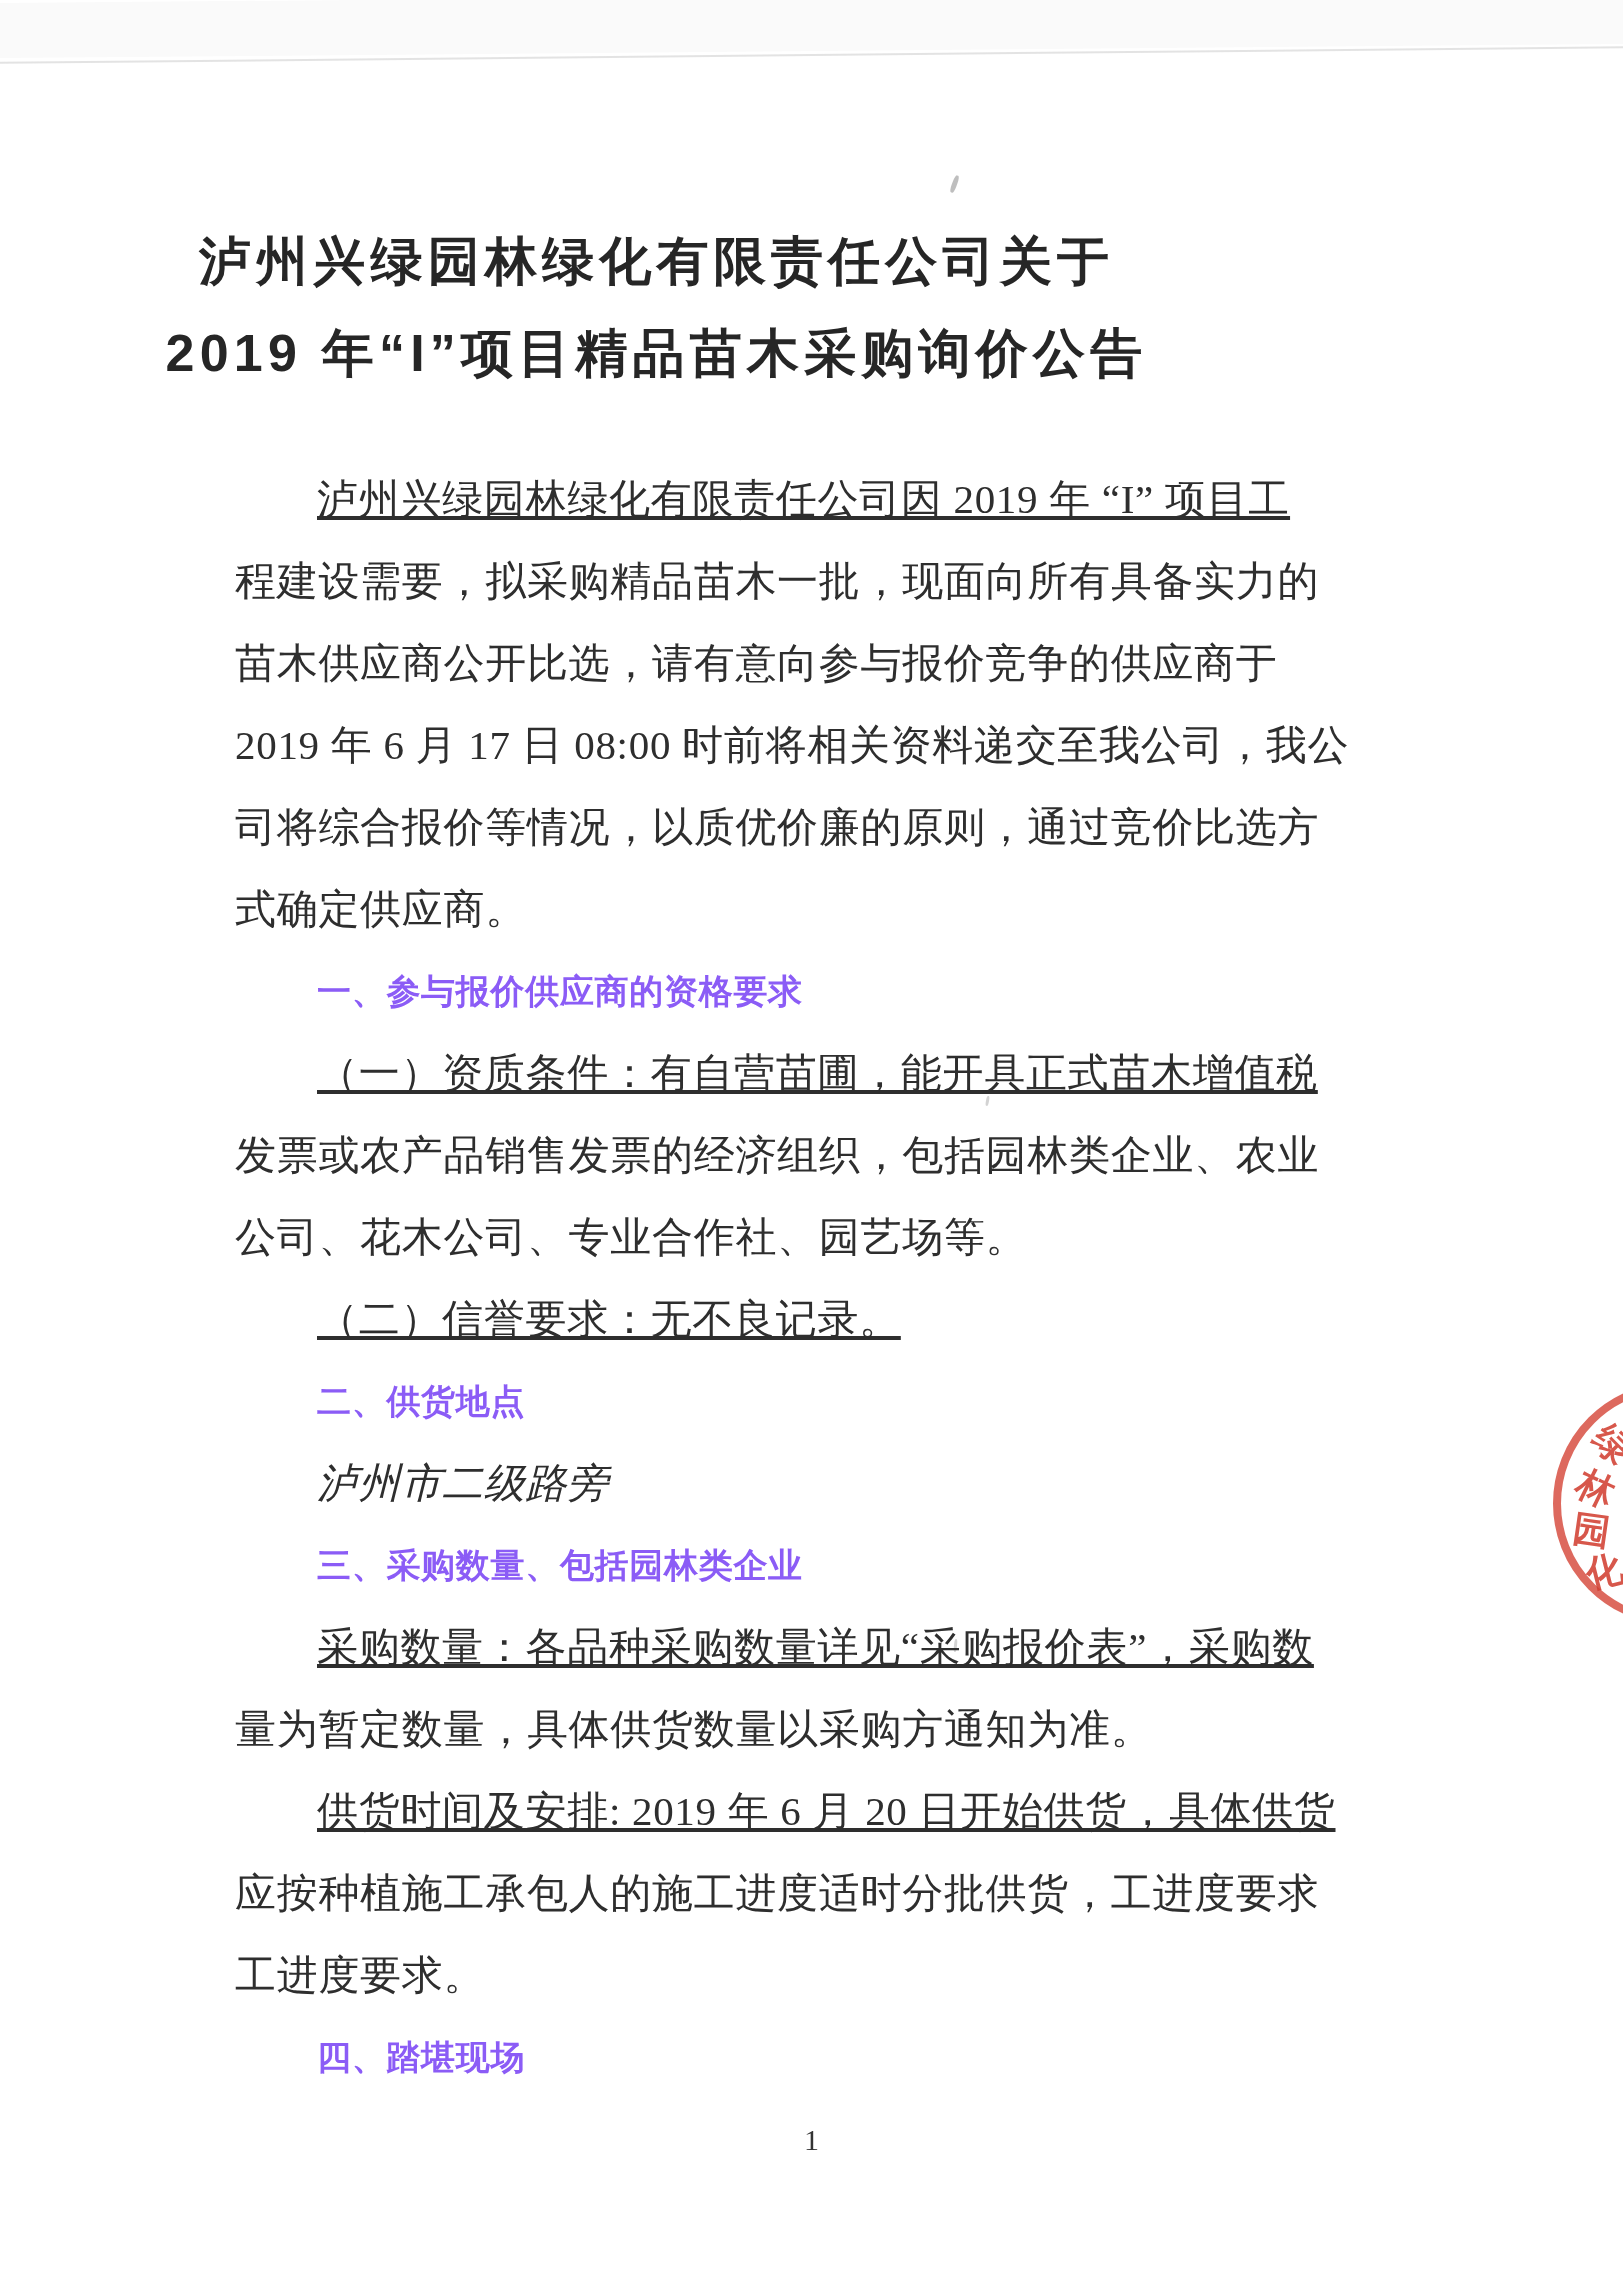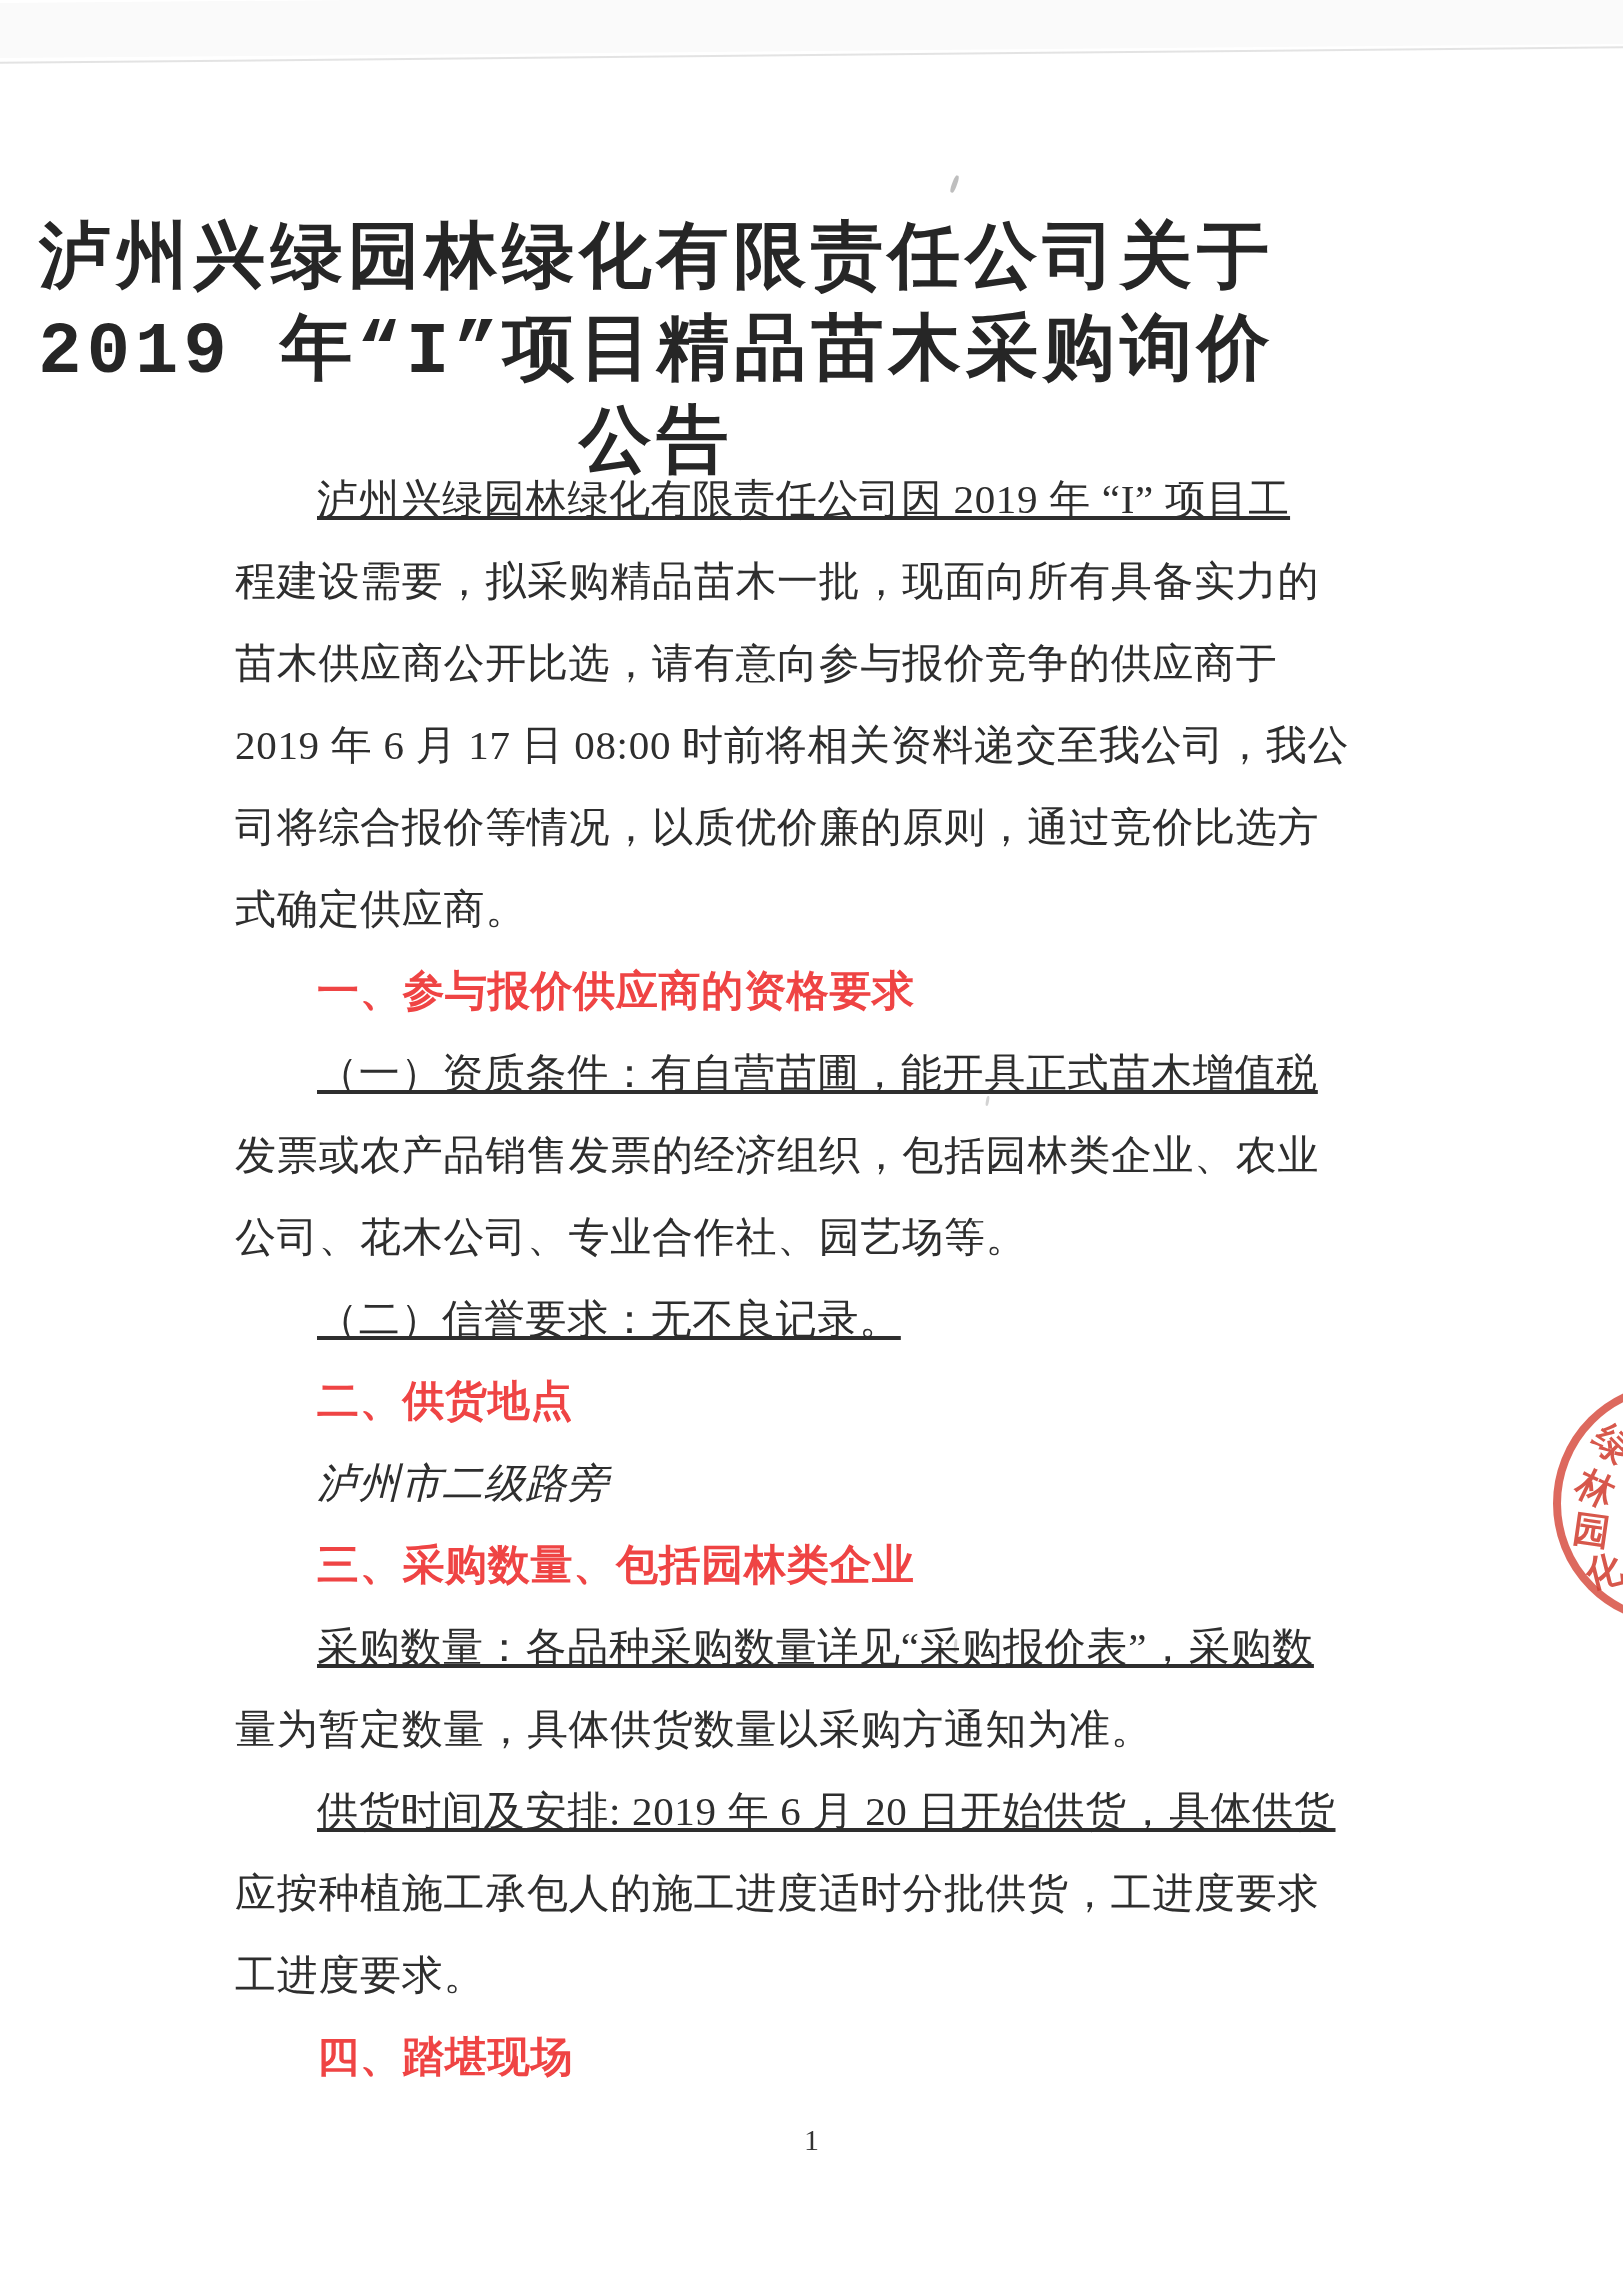--- a/index.html
+++ b/index.html
@@ -27,44 +27,44 @@
     opacity:.65;
   }
   .speck { position:absolute; background:#a8a8a8; border-radius:40%; }
   .speck.s1 { left:952px; top:175px; width:4.6px; height:18.3px; transform:rotate(20deg); opacity:.75; }
   .speck.s2 { left:986px; top:1096px; width:3.3px; height:9.8px; transform:rotate(10deg); opacity:.5; }
   .speck.s3 { left:954px; top:1639px; width:3.3px; height:13px; transform:rotate(6deg); opacity:.5; }
 
   .title {
     position:absolute; top:215px; left:0; width:1313px;
     text-align:center;
-    font-family:Liberation Mono, monospace;
+    font-family:Liberation Sans, sans-serif;
     font-weight:700;
-    font-size:72px;
+    font-size:52px;
     letter-spacing:5.2px;
     line-height:92px;
     color:#262626;
   }
 
   .body-text {
     position:absolute; top:458px; left:235px; width:1158px;
     font-size:41px;
     letter-spacing:0.7px;
     color:#2e2e2e;
   }
   .line {
     height:82px; line-height:82px;
     white-space:nowrap;
   }
   .indent { text-indent:82px;text-decoration:underline; }
   .heading {
     font-family:"Liberation Sans","DejaVu Sans",sans-serif;
     font-weight:700;
-    font-size:42px;
-    color:#ef4444;
+    font-size:34px;
+    color:#8b5cf6;
     text-indent:82px;
   }
   .kai { font-style:italic; text-indent:82px; }
 
   .pagenum {
     position:absolute; top:2123px; left:0; width:1623px;
     text-align:center;
     font-size:30px;
     color:#333;
   }

